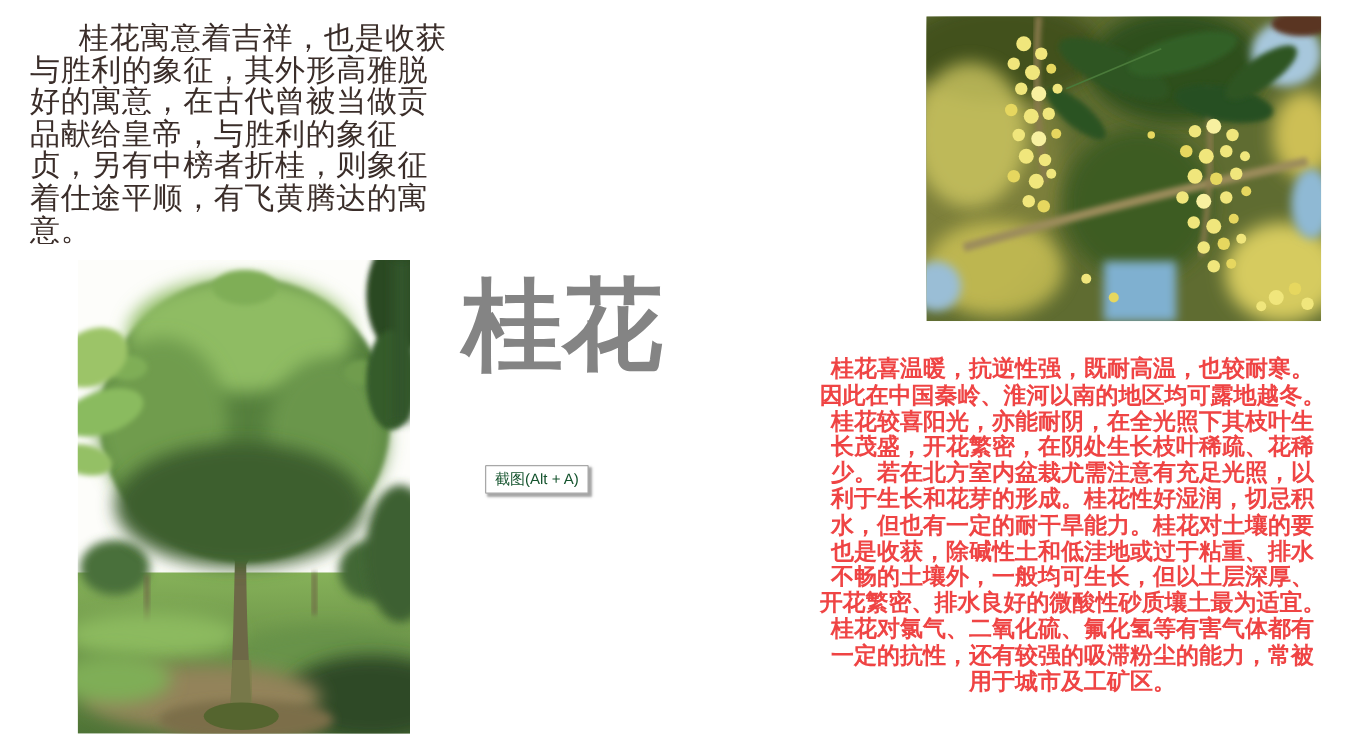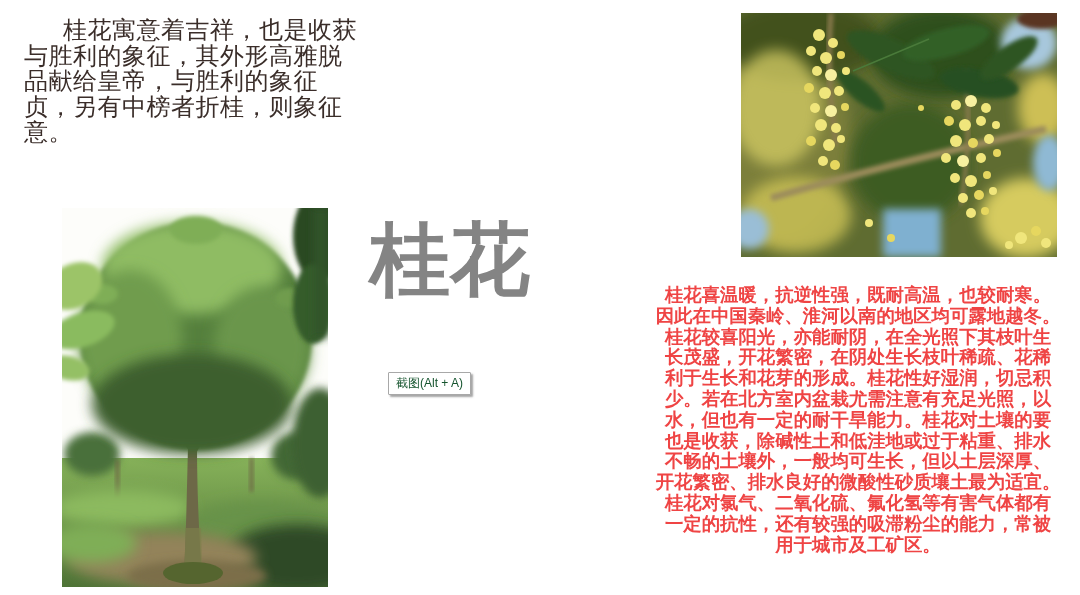--- a/index.html
+++ b/index.html
@@ -32,22 +32,24 @@
   .hline{white-space:nowrap;}
 </style>
 </head>
 <body>
 
 <div class="canvas">
 
   <div class="intro">
     <div class="iline indent">桂花寓意着吉祥，也是收获</div>
     <div class="iline">与胜利的象征，其外形高雅脱</div>
+    <div class="iline">好的寓意，在古代曾被当做贡</div>
     <div class="iline">品献给皇帝，与胜利的象征</div>
     <div class="iline">贞，另有中榜者折桂，则象征</div>
+    <div class="iline">着仕途平顺，有飞黄腾达的寓</div>
     <div class="iline">意。</div>
   </div>
 
   <div class="photo tree-photo">
     <svg viewBox="0 0 266 379" preserveAspectRatio="none" aria-hidden="true">
       <defs>
         <filter id="b2" x="-40%" y="-40%" width="180%" height="180%">
             <feGaussianBlur stdDeviation="2"></feGaussianBlur>
           </filter>
         <filter id="b4" x="-60%" y="-60%" width="220%" height="220%">
@@ -207,22 +209,22 @@
           <circle cx="180" cy="95" r="3" fill="#e6d75f"></circle>
       </g>
     </svg>
   </div>
 
   <div class="habit">
     <div class="hline">桂花喜温暖，抗逆性强，既耐高温，也较耐寒。</div>
     <div class="hline">因此在中国秦岭、淮河以南的地区均可露地越冬。</div>
     <div class="hline">桂花较喜阳光，亦能耐阴，在全光照下其枝叶生</div>
     <div class="hline">长茂盛，开花繁密，在阴处生长枝叶稀疏、花稀</div>
+    <div class="hline">少。若在北方室内盆栽尤需注意有充足光照，以</div>
     <div class="hline">利于生长和花芽的形成。桂花性好湿润，切忌积</div>
-    <div class="hline">少。若在北方室内盆栽尤需注意有充足光照，以</div>
     <div class="hline">水，但也有一定的耐干旱能力。桂花对土壤的要</div>
     <div class="hline">也是收获，除碱性土和低洼地或过于粘重、排水</div>
     <div class="hline">不畅的土壤外，一般均可生长，但以土层深厚、</div>
     <div class="hline">开花繁密、排水良好的微酸性砂质壤土最为适宜。</div>
     <div class="hline">桂花对氯气、二氧化硫、氟化氢等有害气体都有</div>
     <div class="hline">一定的抗性，还有较强的吸滞粉尘的能力，常被</div>
     <div class="hline">用于城市及工矿区。</div>
   </div>
 
 </div>

